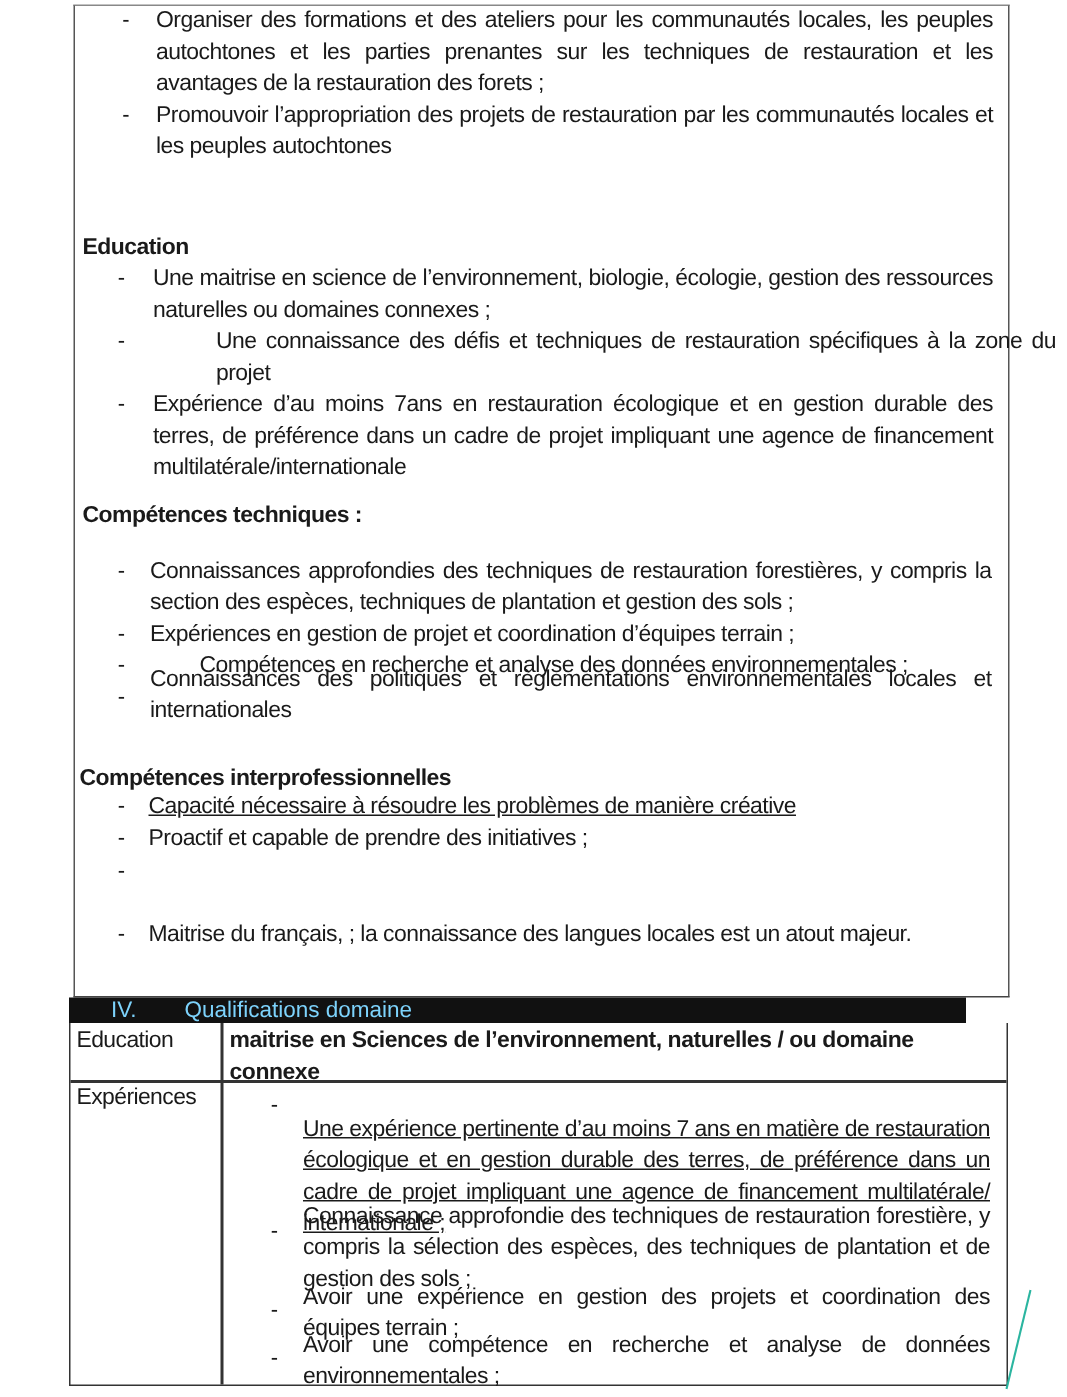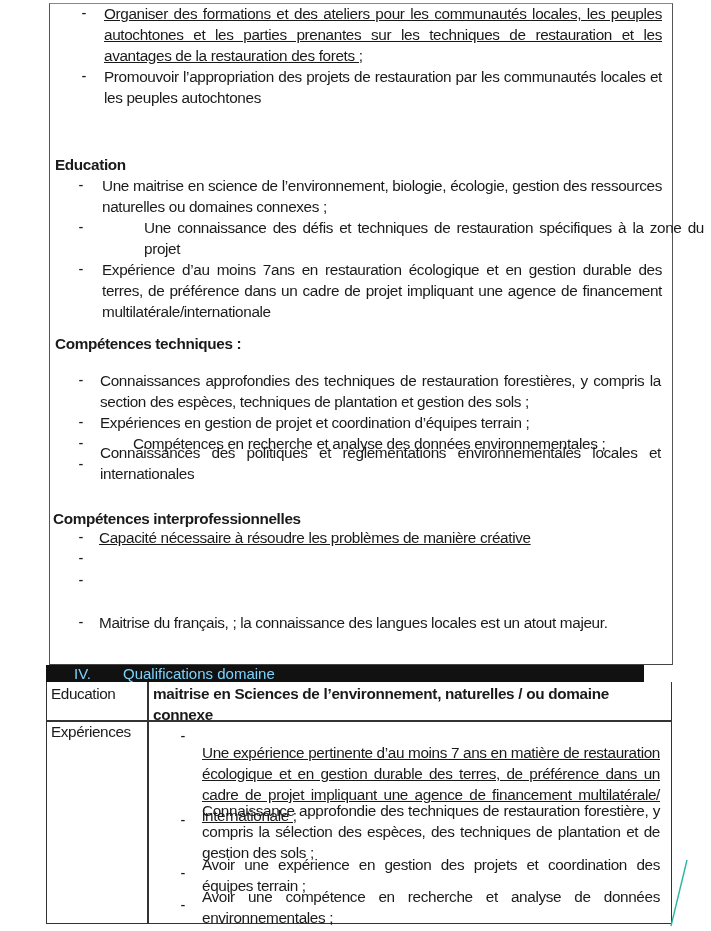--- a/index.html
+++ b/index.html
@@ -39,21 +39,21 @@
     .slash { position: absolute; left: 665px; top: 858px; }
   </style>
 </head>
 <body>
 
 <div class="page">
 
   <div class="frame"></div>
 
   <span class="bullet" style="left:80px;top:3px;">-</span>
-  <div class="txt just" style="left:104px;top:3px;width:558px;text-decoration:underline;">Organiser des formations et des ateliers pour les communautés locales, les peuples autochtones et les parties prenantes sur les techniques de restauration et les avantages de la restauration des forets ;</div>
+  <div class="txt just" style="left:104px;top:3px;width:558px;">Organiser des formations et des ateliers pour les communautés locales, les peuples autochtones et les parties prenantes sur les techniques de restauration et les avantages de la restauration des forets ;</div>
   <span class="bullet" style="left:80px;top:66px;">-</span>
   <div class="txt just" style="left:104px;top:66px;width:558px;">Promouvoir l’appropriation des projets de restauration par les communautés locales et les peuples autochtones</div>
 
 
   <div class="txt heading" style="left:55px;top:154px;">Education</div>
   <span class="bullet" style="left:77px;top:175px;">-</span>
   <div class="txt just" style="left:102px;top:175px;width:560px;">Une maitrise en science de l’environnement, biologie, écologie, gestion des ressources naturelles ou domaines connexes ;</div>
   <span class="bullet" style="left:77px;top:217px;">-</span>
   <div class="txt just" style="left:102px;top:217px;width:560px;margin-left:42px;">Une connaissance des défis et techniques de restauration spécifiques à la zone du projet</div>
   <span class="bullet" style="left:77px;top:259px;">-</span>
@@ -66,20 +66,21 @@
   <div class="txt" style="left:100px;top:412px;width:561px;">Expériences en gestion de projet et coordination d’équipes terrain ;</div>
   <span class="bullet" style="left:77px;top:433px;">-</span>
   <div class="txt" style="left:100px;top:433px;width:561px;margin-left:33px;">Compétences en recherche et analyse des données environnementales ;</div>
   <span class="bullet" style="left:77px;top:454px;">-</span>
   <div class="txt just" style="left:100px;top:442px;width:561px;">Connaissances des politiques et règlementations environnementales locales et internationales</div>
 
   <div class="txt heading" style="left:53px;top:508px;">Compétences interprofessionnelles</div>
   <span class="bullet" style="left:77px;top:527px;">-</span>
   <div class="txt" style="left:99px;top:527px;width:563px;text-decoration:underline;">Capacité nécessaire à résoudre les problèmes de manière créative</div>
   <span class="bullet" style="left:77px;top:548px;">-</span>
+  <div class="txt" style="left:99px;top:548px;width:563px;">Proactif et capable de prendre des initiatives ;</div>
   <span class="bullet" style="left:77px;top:570px;">-</span>
   <span class="bullet" style="left:77px;top:612px;">-</span>
   <div class="txt" style="left:99px;top:612px;width:563px;">Maitrise du français, ; la connaissance des langues locales est un atout majeur.</div>
 
   <div class="sec-bar">
     <span class="sec-num">IV.</span>
     <span class="sec-title">Qualifications domaine</span>
   </div>
 
   <div class="table">

